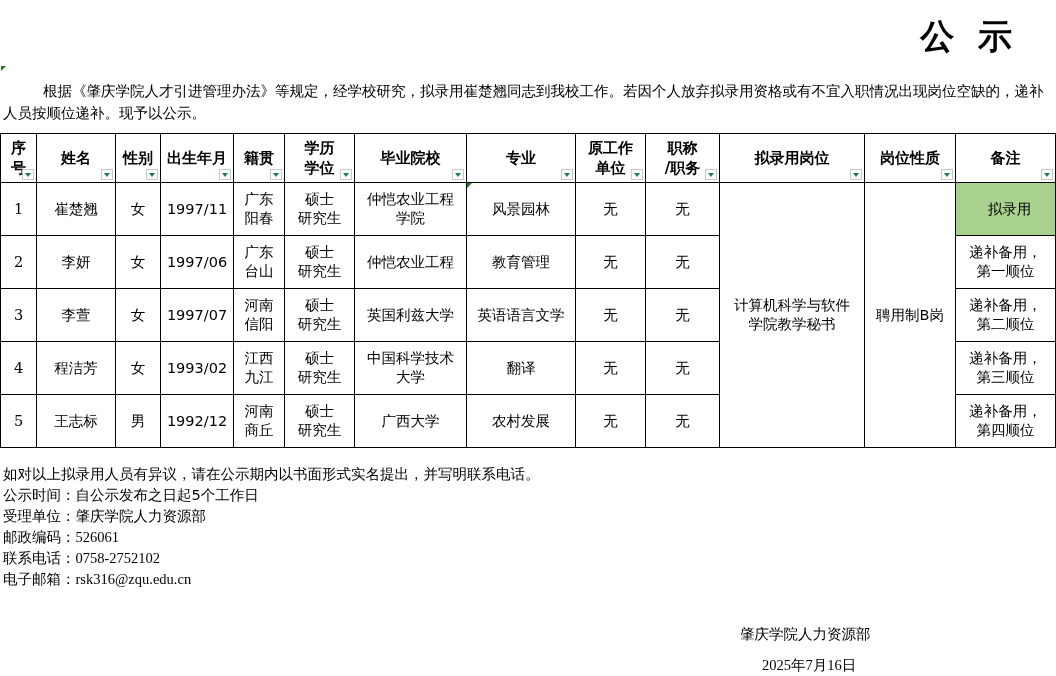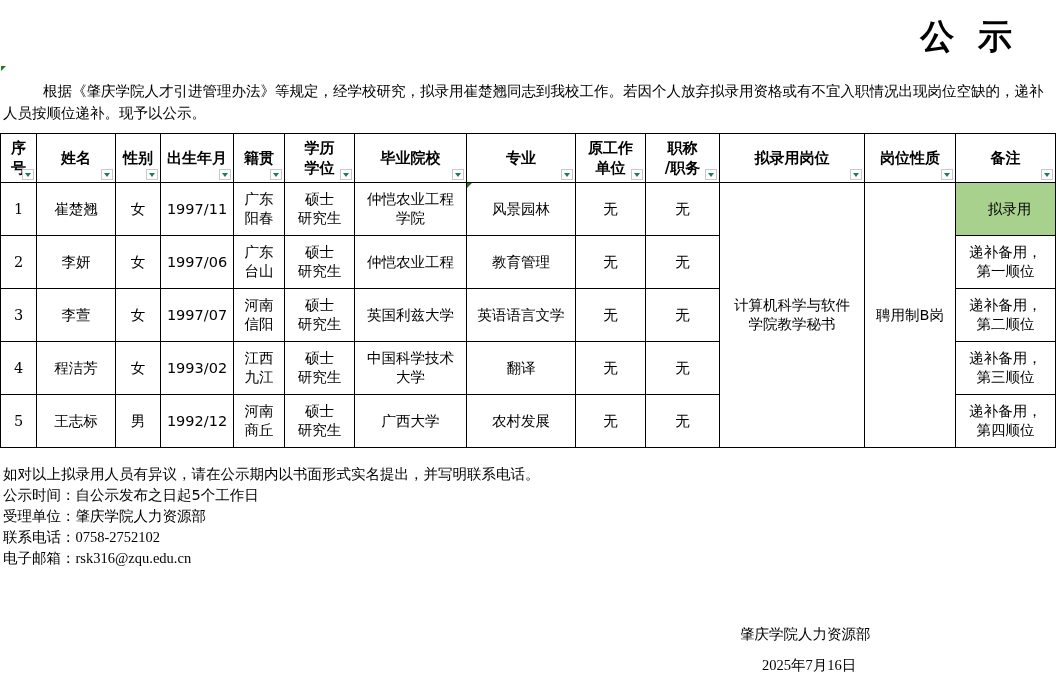--- a/index.html
+++ b/index.html
@@ -149,18 +149,19 @@
       <td style="white-space:pre-line;">递补备用，
 第四顺位</td>
     </tr>
   </tbody>
 </table>
 
 <div class="footer">
   <div>如对以上拟录用人员有异议，请在公示期内以书面形式实名提出，并写明联系电话。</div>
   <div><span>公示时间：</span><span>自公示发布之日起5个工作日</span></div>
   <div><span>受理单位：</span><span>肇庆学院人力资源部</span></div>
+  <div><span>邮政编码：</span><span class="val">526061</span></div>
   <div><span>联系电话：</span><span class="val">0758-2752102</span></div>
   <div><span>电子邮箱：</span><span class="val">rsk316@zqu.edu.cn</span></div>
 </div>
 
 <div class="sign-org">肇庆学院人力资源部</div>
 <div class="sign-date">2025年7月16日</div>
 
 </body></html>

